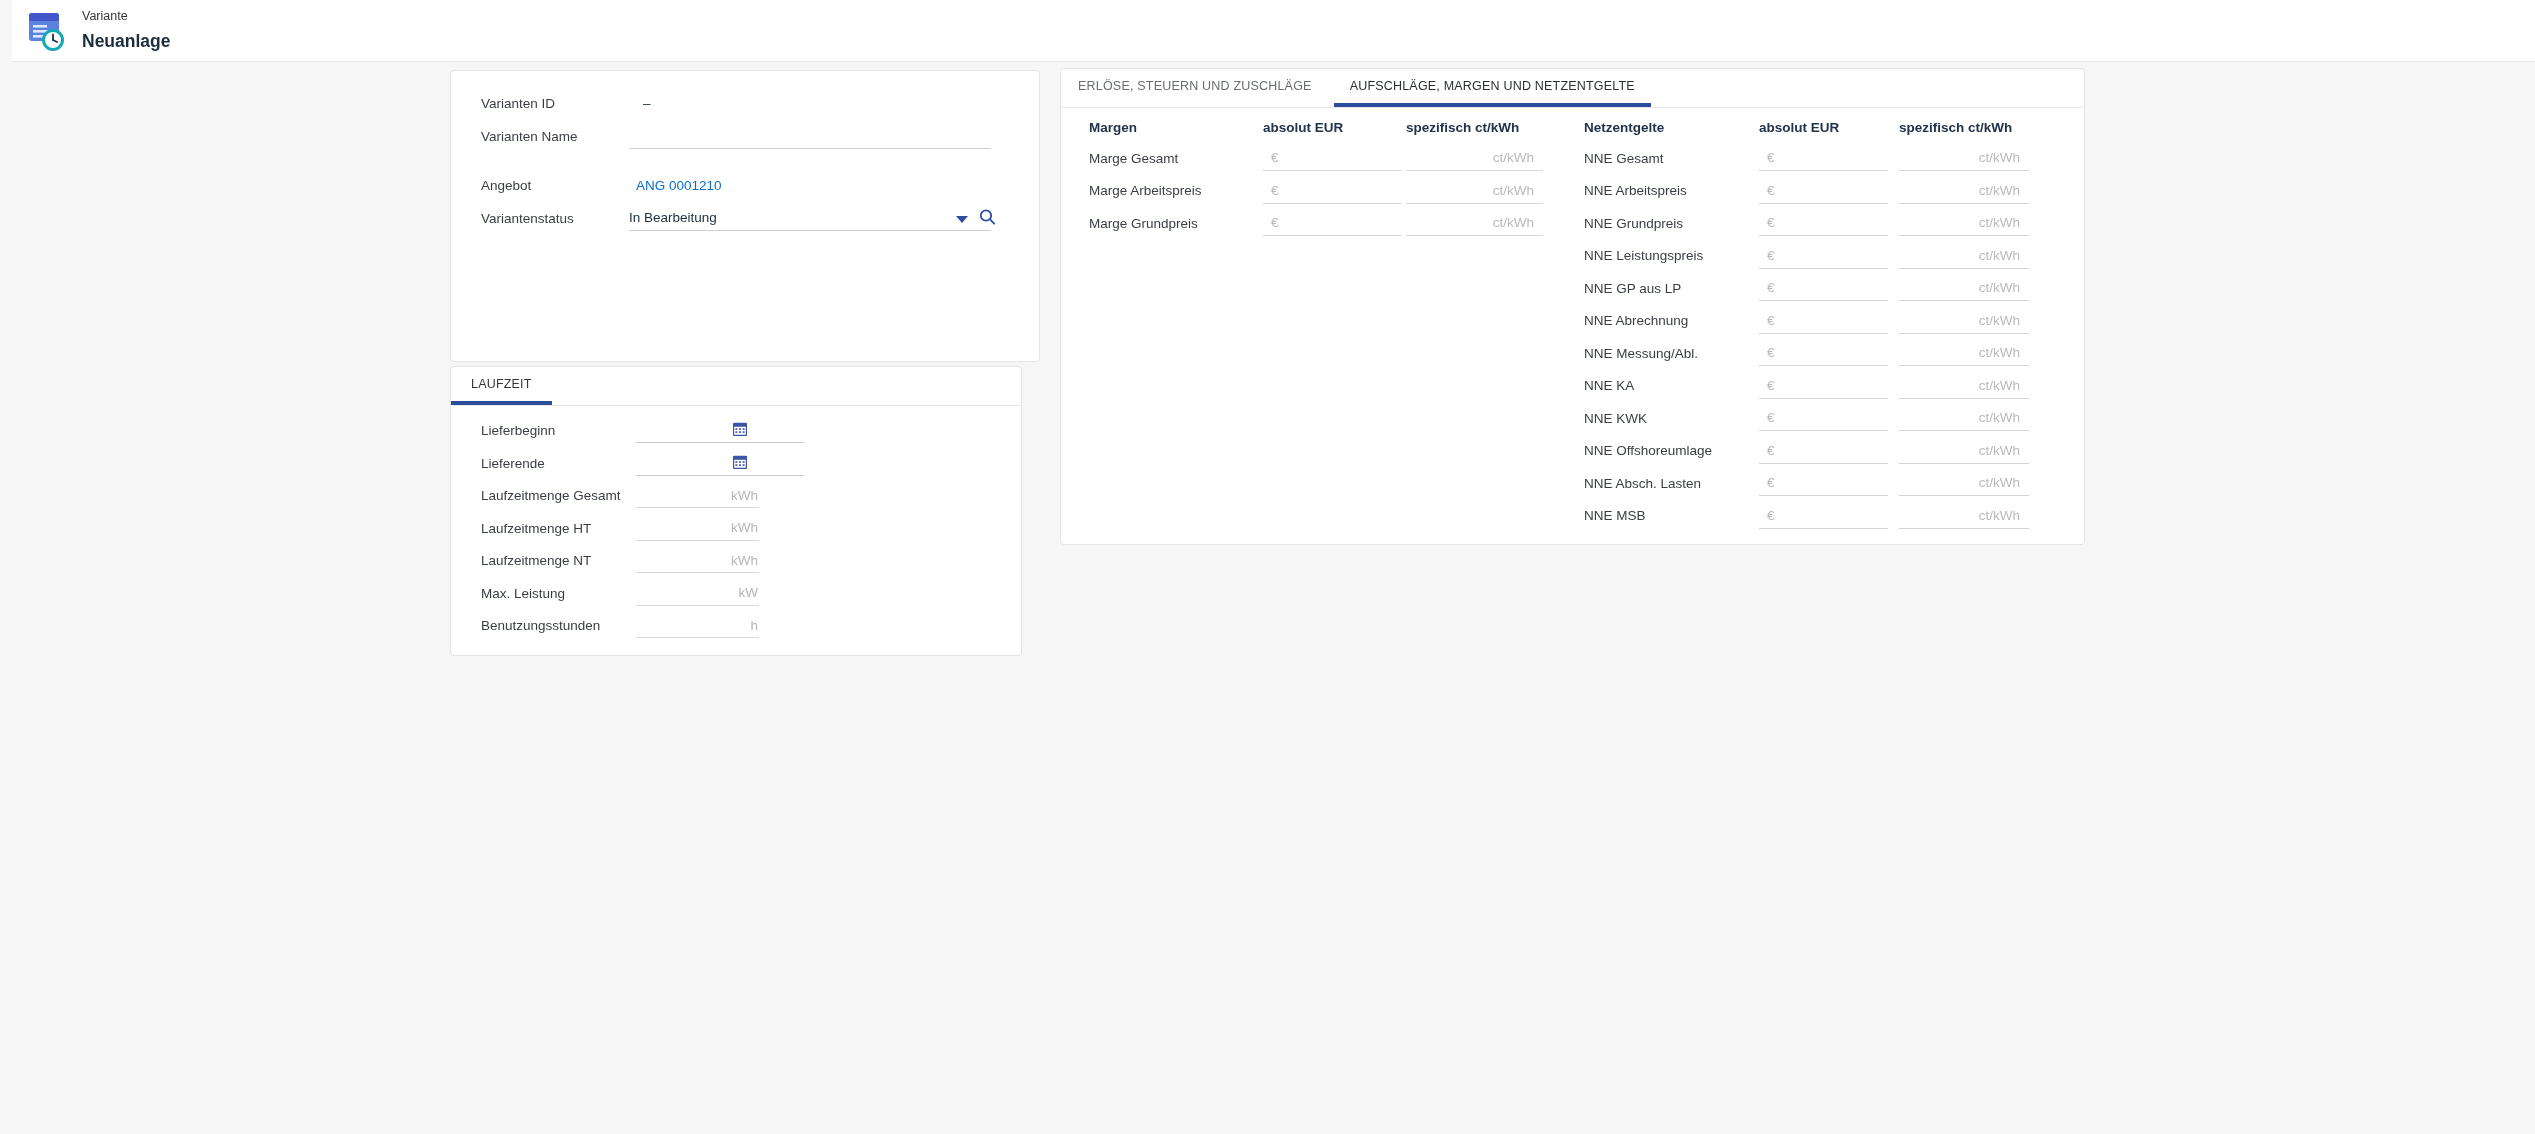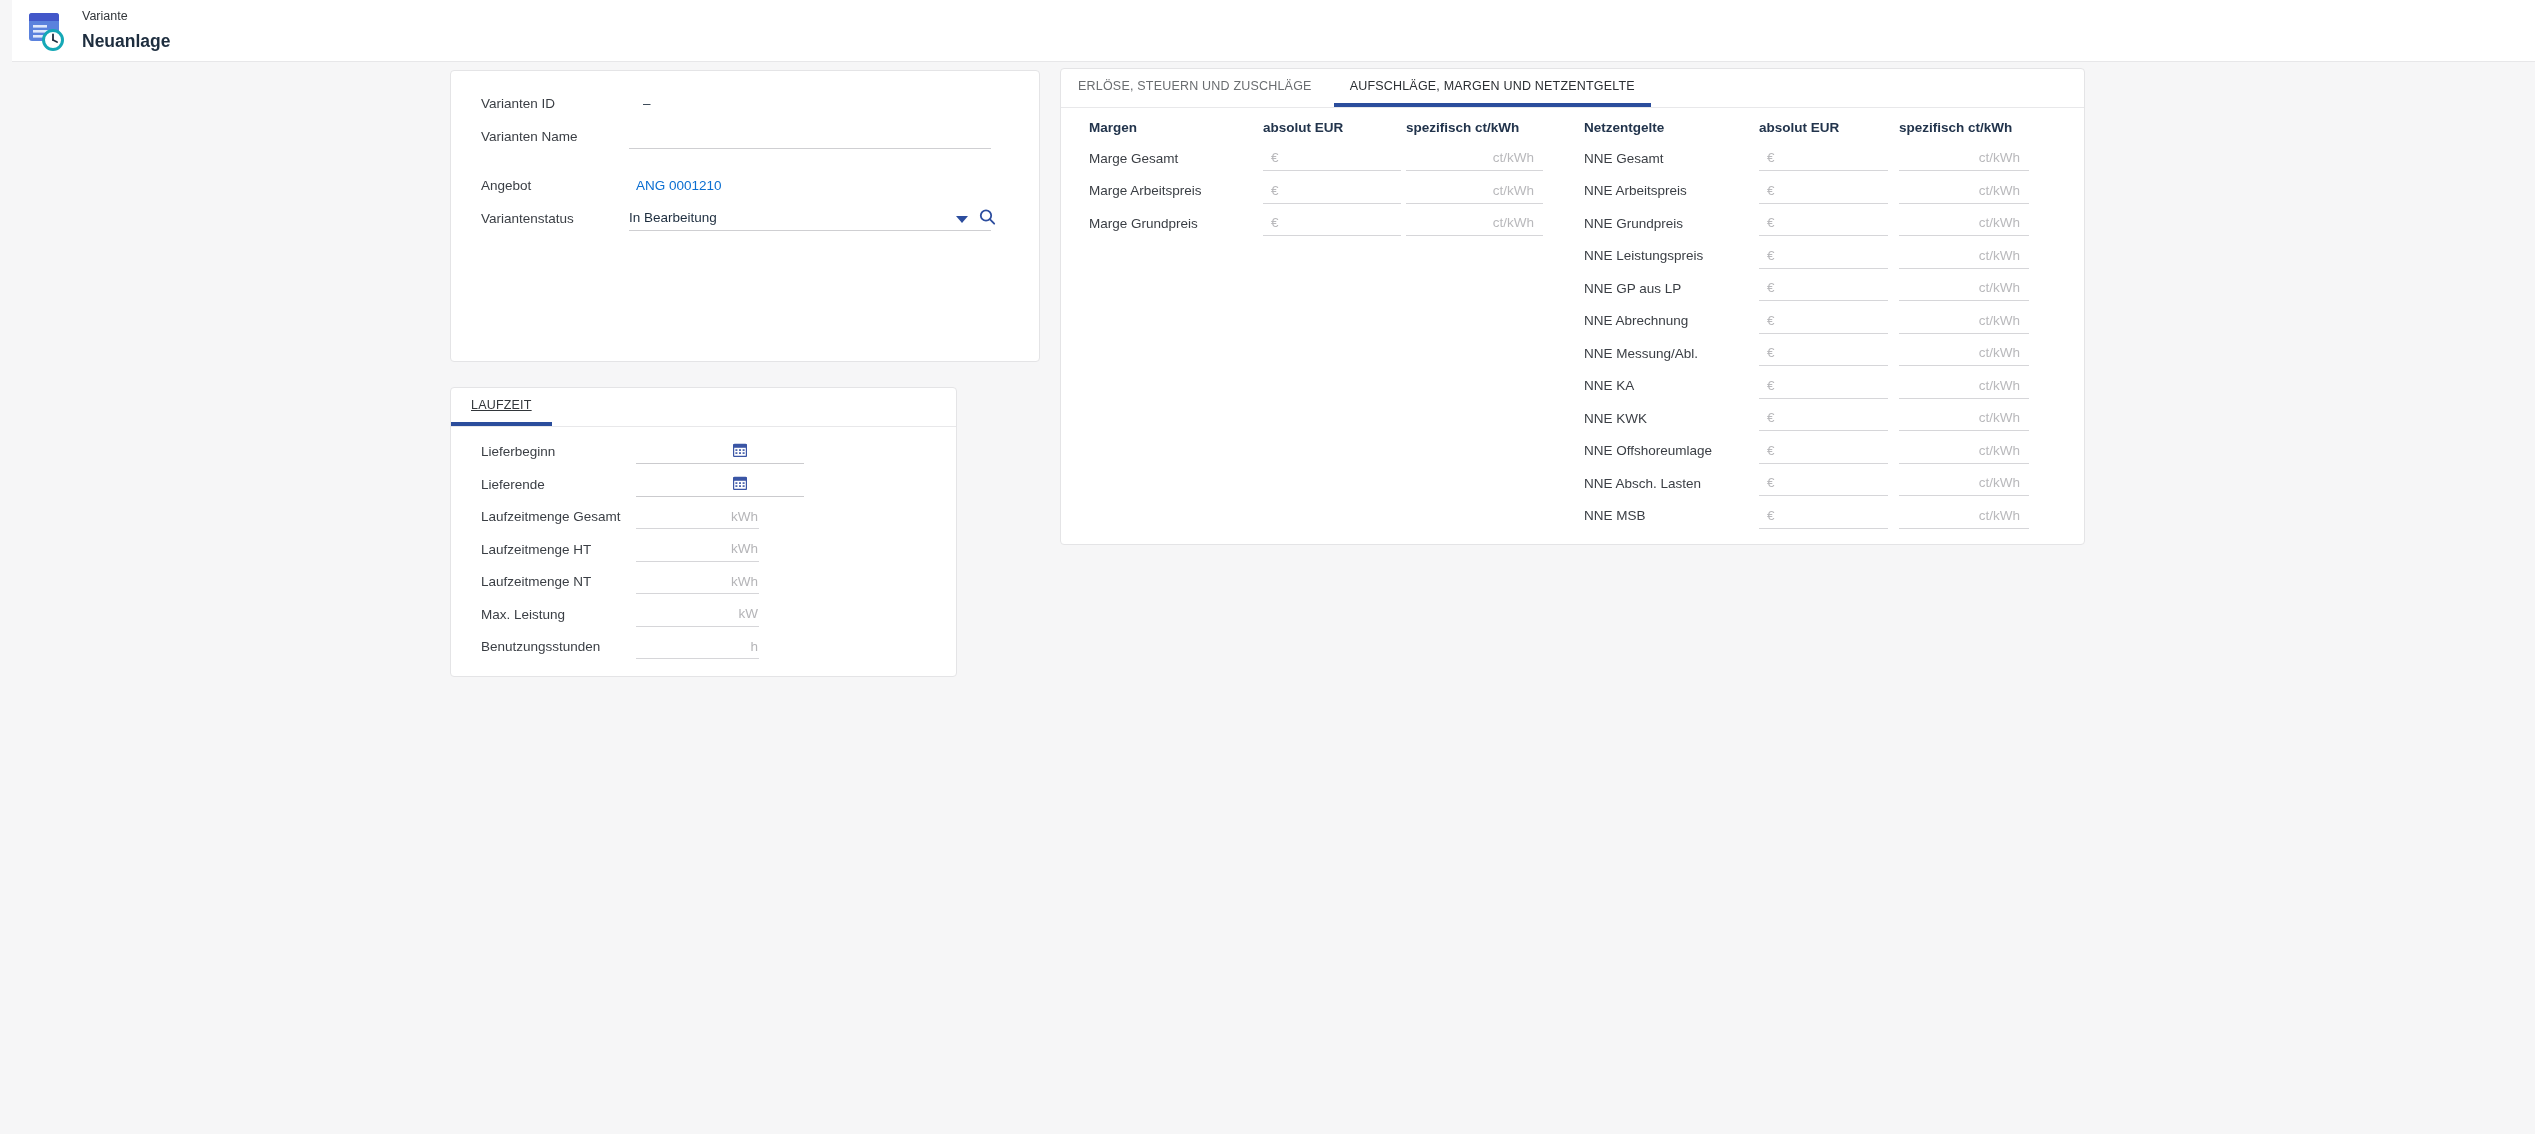--- a/index.html
+++ b/index.html
@@ -22,21 +22,21 @@
   .app-titles { margin-left:18px; }
   .app-label { font-size:12.5px; color:#32363a; line-height:15px; }
   .page-title { font-size:17.5px; font-weight:700; color:#1d2d3e; line-height:22px; margin-top:6px; }
 
   
   .card {
     position:absolute; background:#ffffff;
     border:1px solid #e4e4e6; border-radius:4px;
   }
   .card-variant  { left:450px; top:70px;  width:590px; height:292px; padding:16px 0 0 0; }
-  .card-laufzeit { left:450px; top:387px; width:507px; height:290px;text-decoration:underline; }
+  .card-laufzeit { left:450px; top:366px; width:572px; height:290px; }
   .card-pricing  { left:1060px; top:68px; width:1025px; height:477px; }
 
   
   .form-row { position:relative; height:32.5px; display:flex; align-items:center; }
   .spacer-17 { height:17px; } .spacer-16 { height:16px; }
   .f-label { position:absolute; left:30px; top:50%; transform:translateY(-50%); font-size:13.5px; color:#3a3e44; white-space:nowrap; }
   .f-value { position:absolute; left:185px; top:50%; transform:translateY(-50%); font-size:13.5px; color:#1d2d3e; }
   .f-dash  { padding-left:7px; }
   .f-input {
     position:absolute; left:178px; top:4px; height:25px; width:362px;

